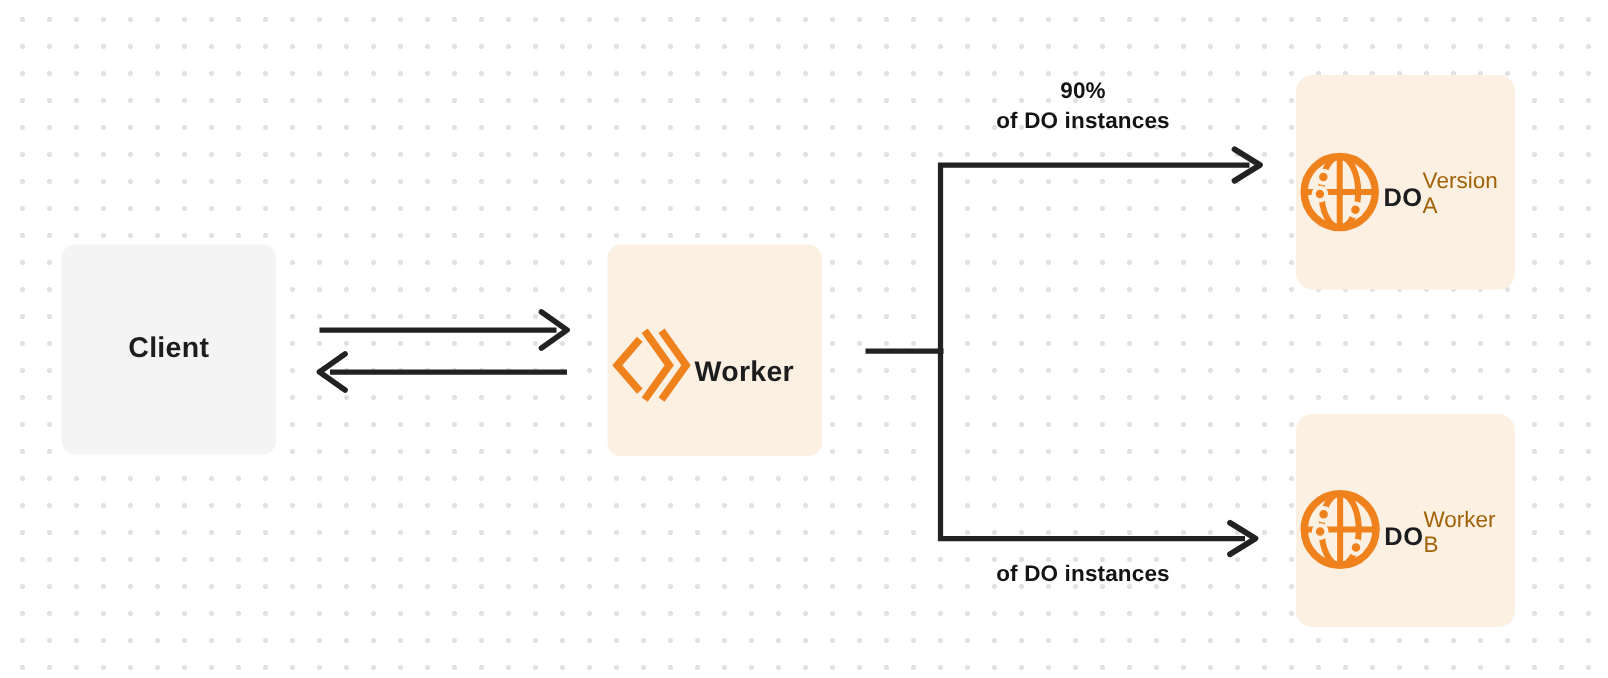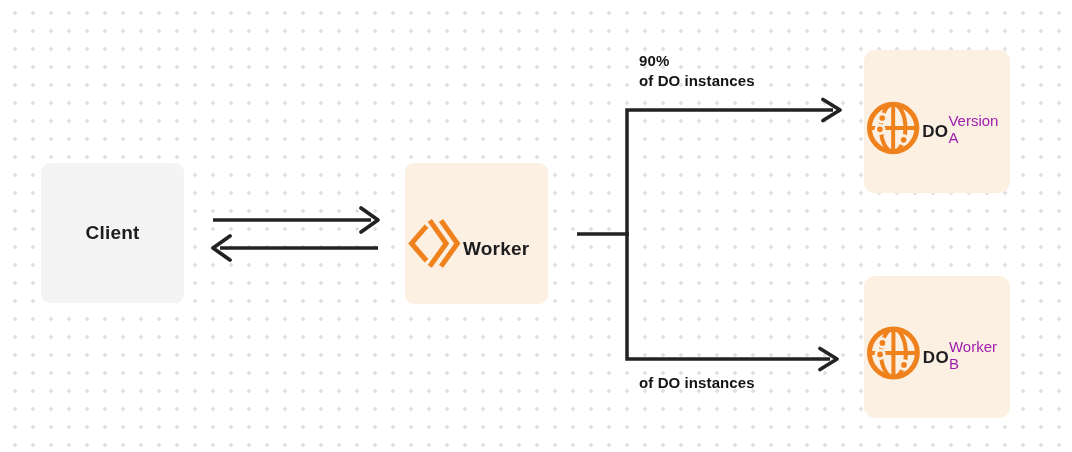--- a/index.html
+++ b/index.html
@@ -51,28 +51,28 @@
   .node-worker .node-label{margin-top:11px;font-size:19px;font-weight:700;letter-spacing:.2px;}
   .node-do{
     width:146px;background:var(--cream);
     justify-content:flex-start;
     padding-top:12px;border-radius:11px;
   }
   .node-do-a{left:864px;top:50px;height:143px;}
   .node-do-b{left:864px;top:276px;height:142px;}
   .node-do .node-icon{width:60px;height:60px;}
   .do-title{margin-top:9px;font-size:17px;font-weight:700;letter-spacing:.3px;}
-  .do-subtitle{margin-top:3px;font-size:15px;font-weight:400;color:#a21caf;}
+  .do-subtitle{margin-top:3px;font-size:15px;font-weight:400;color:#a16207;}
 
   .icon-stroke{fill:none;stroke:var(--orange);}
   .globe-dot{fill:var(--orange);stroke:var(--cream);stroke-width:3;}
 
   .edge-label{
-    position:absolute;width:210px;left:639px;
-    text-align:left;color:#141414;
+    position:absolute;width:210px;left:617px;
+    text-align:center;color:#141414;
     font-size:15px;font-weight:700;line-height:20px;
     letter-spacing:.1px;
   }
   .edge-label-top{top:51px;}
   .edge-label-bottom{top:373px;}
 </style>
 </head>
 <body>
 
 <div class="canvas">

